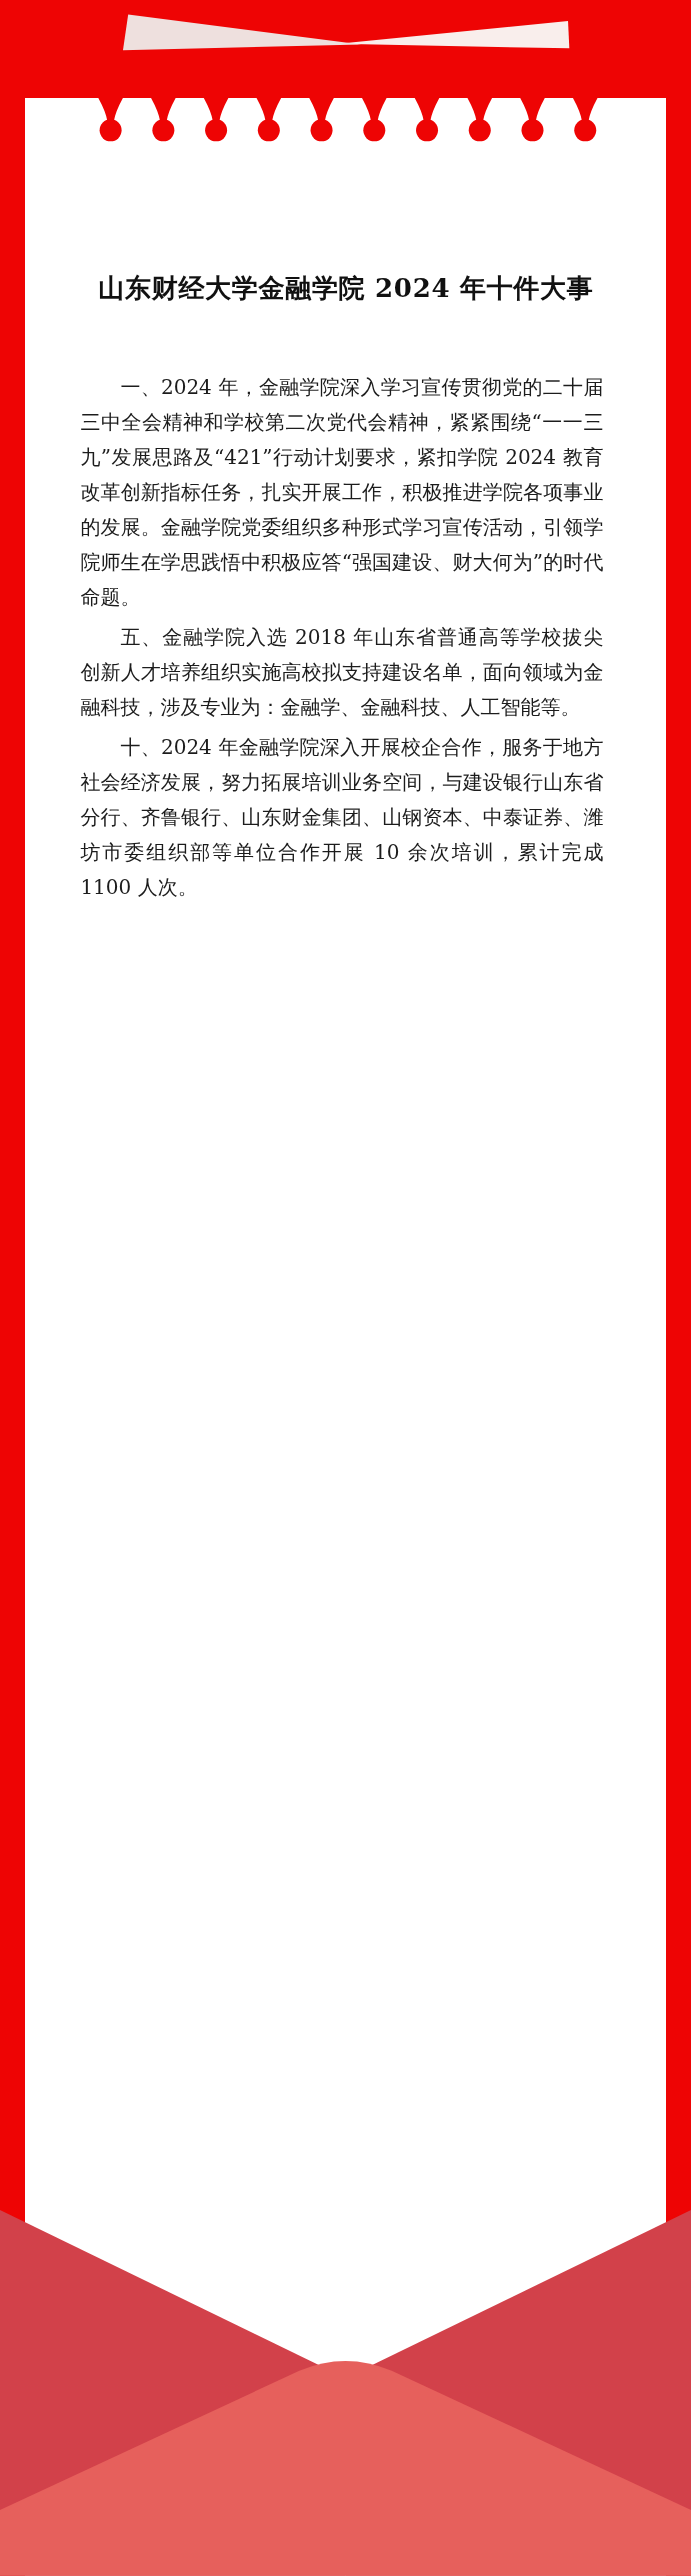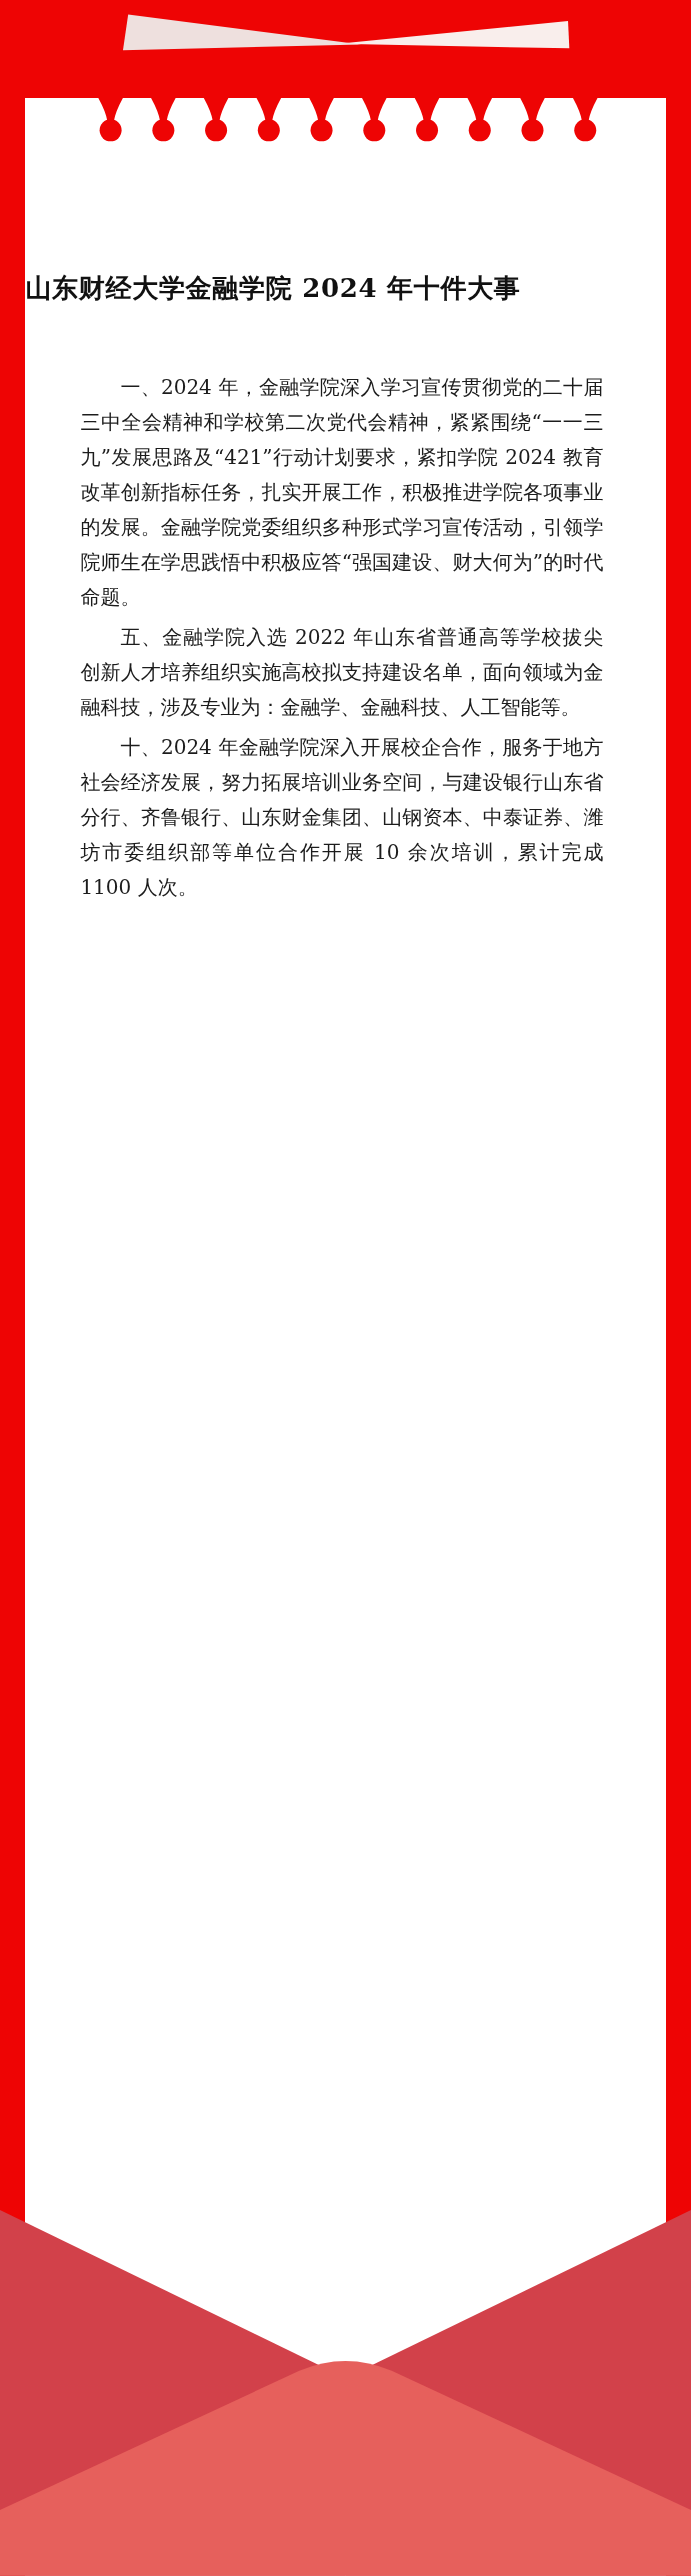--- a/index.html
+++ b/index.html
@@ -20,21 +20,21 @@
     background:#ffffff;
     box-sizing:border-box;
     padding-top:171px;
   }
   
   .fringe { position:absolute; top:0; left:0; }
   .title {
     margin:0;
     font-size:26px;
     font-weight:bold;
-    text-align:left;
+    text-align:center;
     color:#111111;
     letter-spacing:0.7px;
     line-height:39px;
   }
   .body {
     margin:62px 63px 0 55px;
     font-size:20px;
     line-height:35px;
     text-align:justify;
     color:#1c1c1c;
@@ -71,21 +71,21 @@
       <use href="#tassel" transform="translate(618,0)"></use>
       <use href="#tassel" transform="translate(699.5,0)"></use>
       <use href="#tassel" transform="translate(781,0)"></use>
       <use href="#tassel" transform="translate(862.5,0)"></use>
     </svg>
 
     <h1 class="title">山东财经大学金融学院 2024 年十件大事</h1>
 
     <div class="body">
         <p>一、2024 年，金融学院深入学习宣传贯彻党的二十届三中全会精神和学校第二次党代会精神，紧紧围绕“一一三九”发展思路及“421”行动计划要求，紧扣学院 2024 教育改革创新指标任务，扎实开展工作，积极推进学院各项事业的发展。金融学院党委组织多种形式学习宣传活动，引领学院师生在学思践悟中积极应答“强国建设、财大何为”的时代命题。</p>
-        <p>五、金融学院入选 2022 年山东省普通高等学校拔尖创新人才培养组织实施高校拟支持建设名单，面向领域为金融科技，涉及专业为：金融学、金融科技、人工智能等。</p>
+        <p>五、金融学院入选 2018 年山东省普通高等学校拔尖创新人才培养组织实施高校拟支持建设名单，面向领域为金融科技，涉及专业为：金融学、金融科技、人工智能等。</p>
         <p>十、2024 年金融学院深入开展校企合作，服务于地方社会经济发展，努力拓展培训业务空间，与建设银行山东省分行、齐鲁银行、山东财金集团、山钢资本、中泰证券、潍坊市委组织部等单位合作开展 10 余次培训，累计完成 1100 人次。</p>
       </div>
   </div>
 
   <svg class="envelope" width="691" height="376" viewBox="0 0 1062 577">
     <polygon points="0,15 531,273 531,577 0,577" fill="#d2414a"></polygon>
     <polygon points="1062,15 531,273 531,577 1062,577" fill="#d2414a"></polygon>
     <path d="M 0 476 L 460 262 Q 531 232 602 262 L 1062 476 L 1062 577 L 0 577 Z" fill="#e6605c"></path>
   </svg>
 

